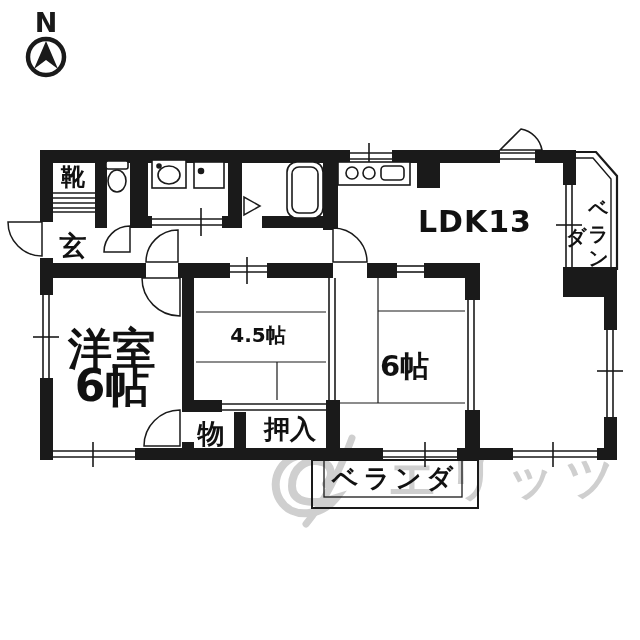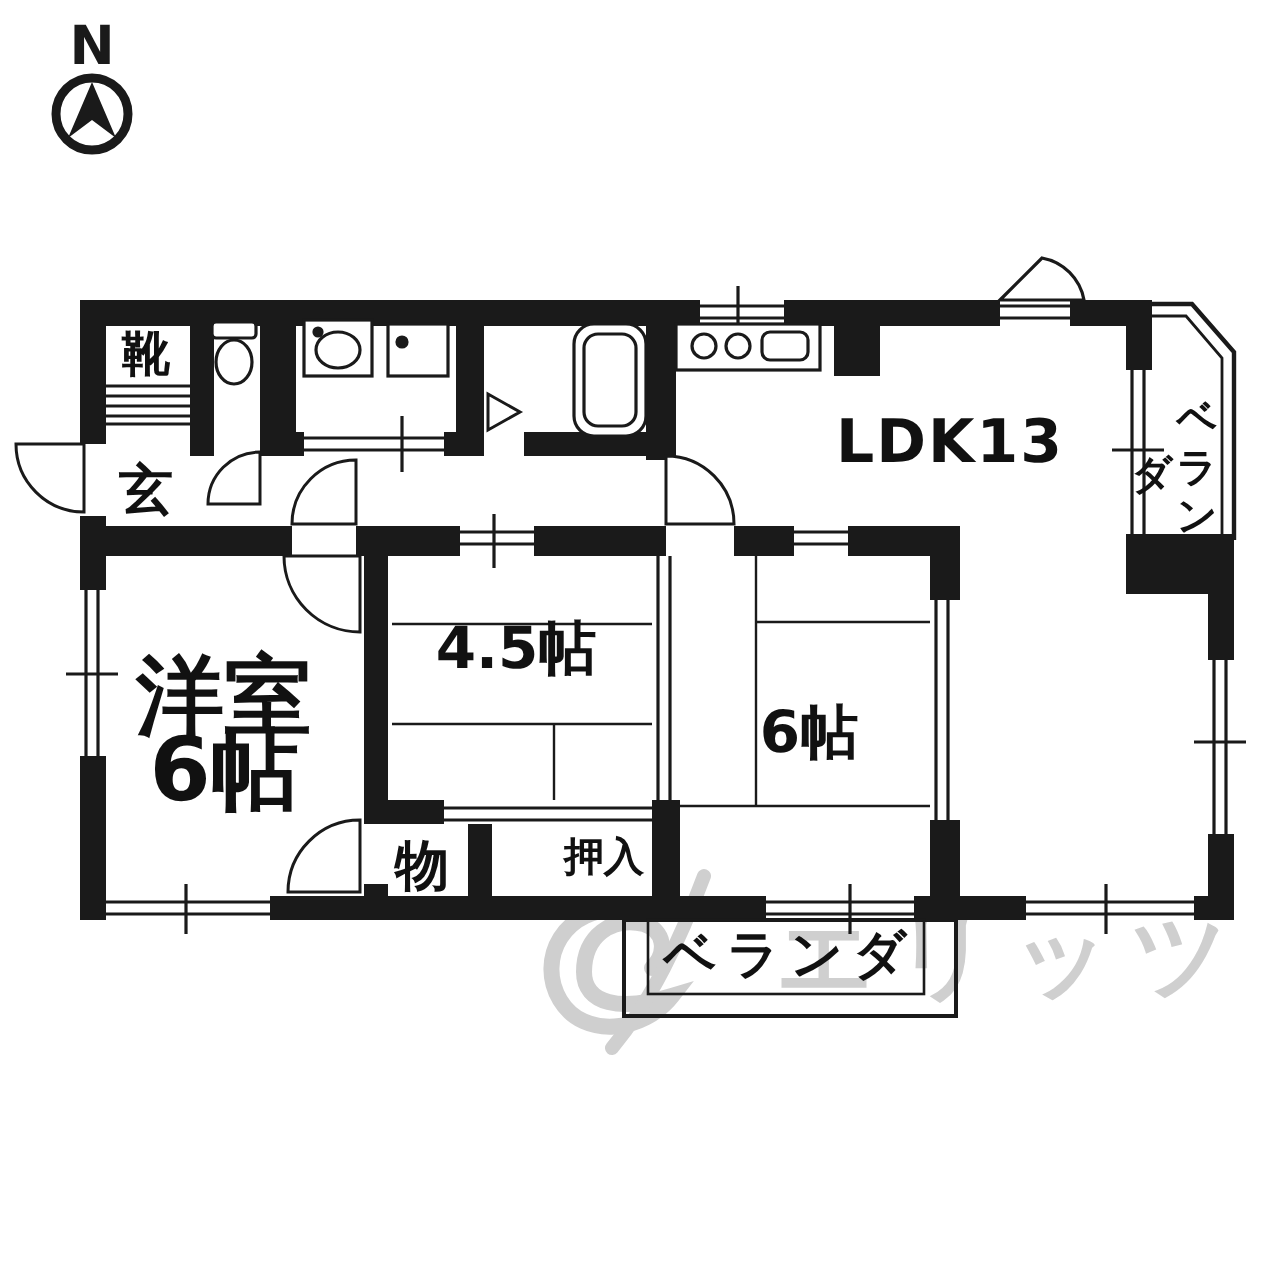--- a/index.html
+++ b/index.html
@@ -12,26 +12,26 @@
     font-family:"DejaVu Sans","Liberation Sans",sans-serif;
   }
   #plan-svg{position:absolute;left:0;top:0;z-index:2;}
   .lbl{
     position:absolute;z-index:5;color:#111;text-align:center;
     font-weight:700;line-height:1.12;white-space:pre-line;
     font-family:"DejaVu Sans","Liberation Sans",sans-serif;
   }
   .lbl-ldk{left:400px;top:205px;width:150px;font-size:30px;letter-spacing:1px;font-weight:700;}
   .lbl-western{left:53px;top:330px;width:118px;font-size:44px;line-height:37px;}
-  .lbl-t45{left:196px;top:308px;width:124px;font-size:29px;}
+  .lbl-t45{left:196px;top:324px;width:124px;font-size:20px;}
   .lbl-t6{left:352px;top:350px;width:105px;font-size:29px;}
   .lbl-gen{left:50px;top:231px;width:46px;font-size:27px;}
   .lbl-shoe{left:50px;top:164px;width:46px;font-size:24px;}
   .lbl-mono{left:188px;top:419px;width:46px;font-size:27px;}
-  .lbl-oshiire{left:260px;top:417px;width:84px;font-size:20px;}
+  .lbl-oshiire{left:248px;top:417px;width:84px;font-size:26px;font-family:Liberation Mono, monospace;}
   .lbl-ver-right{
     left:576px;top:174px;width:34px;height:100px;font-size:20px;letter-spacing:3px;
     writing-mode:vertical-rl;text-orientation:upright;text-align:center;font-weight:700;
   }
   .lbl-ver-bottom{left:320px;top:464px;width:150px;font-size:26px;letter-spacing:5px;}
 </style>
 </head>
 <body>
 
 <div id="stage">

